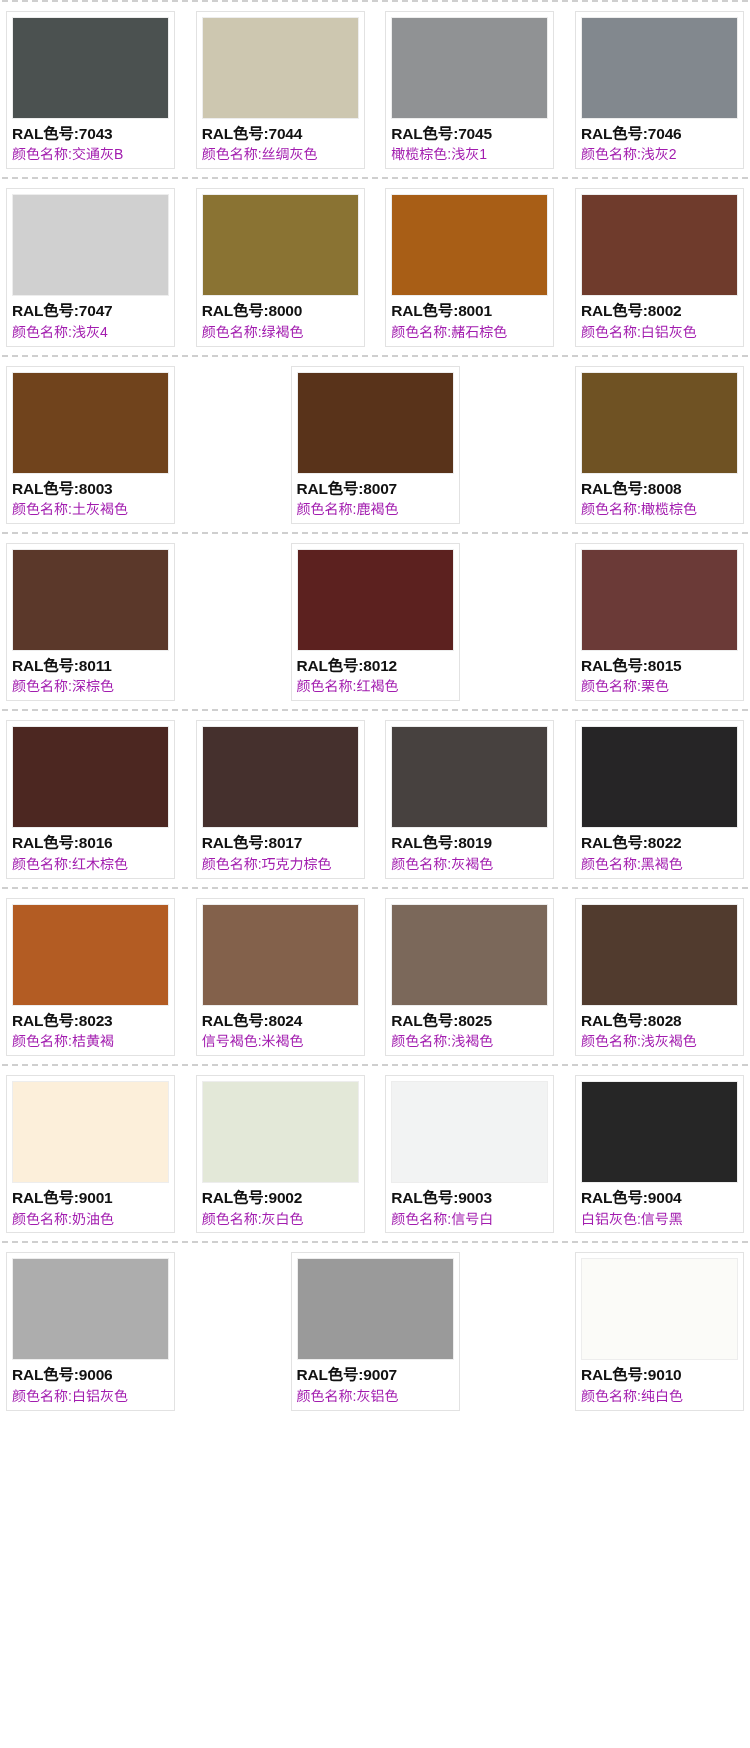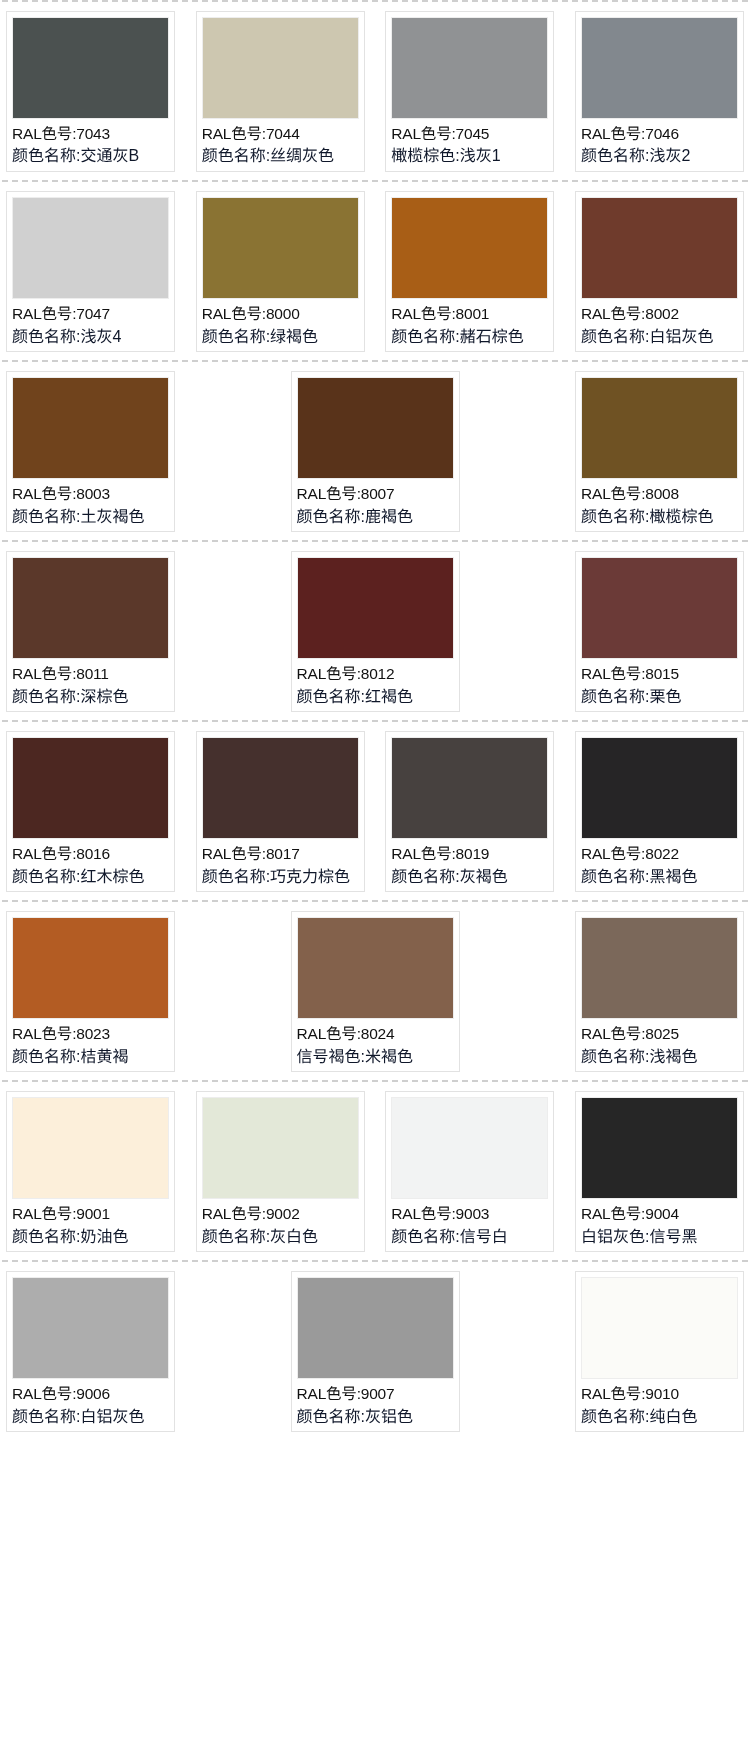--- a/index.html
+++ b/index.html
@@ -44,32 +44,32 @@
     width: 100%;
     height: 102px;
     display: block;
     box-sizing: border-box;
   }
   .swatch.hairline {
     border: 1px solid #ededed;
   }
   .code {
     font-size: 15.5px;
-    font-weight: normal;
+    font-weight: bold;
     color: #111111;
     letter-spacing: -0.2px;
     line-height: 1.32;
     margin-top: 5px;
     white-space: nowrap;
     overflow: hidden;
   }
   .cname {
-    font-size: 16px;
+    font-size: 14px;
     font-weight: normal;
-    color: #0f172a;
+    color: #a21caf;
     line-height: 1.35;
     margin-top: 1px;
     white-space: nowrap;
     overflow: hidden;
   }
 </style>
 </head>
 <body>
 
 <div id="page">
@@ -189,20 +189,25 @@
         <div class="card">
           <div class="swatch hairline" style="background-color: rgb(131, 97, 75);"></div>
           <div class="code">RAL色号:8024</div>
           <div class="cname">信号褐色:米褐色</div>
         </div>
         <div class="card">
           <div class="swatch hairline" style="background-color: rgb(123, 104, 90);"></div>
           <div class="code">RAL色号:8025</div>
           <div class="cname">颜色名称:浅褐色</div>
         </div>
+        <div class="card">
+          <div class="swatch hairline" style="background-color: rgb(81, 59, 46);"></div>
+          <div class="code">RAL色号:8028</div>
+          <div class="cname">颜色名称:浅灰褐色</div>
+        </div>
       </div>
       <div class="divider"></div>
       <div class="row">
         <div class="card">
           <div class="swatch hairline" style="background-color: rgb(252, 239, 218);"></div>
           <div class="code">RAL色号:9001</div>
           <div class="cname">颜色名称:奶油色</div>
         </div>
         <div class="card">
           <div class="swatch hairline" style="background-color: rgb(227, 232, 216);"></div>

